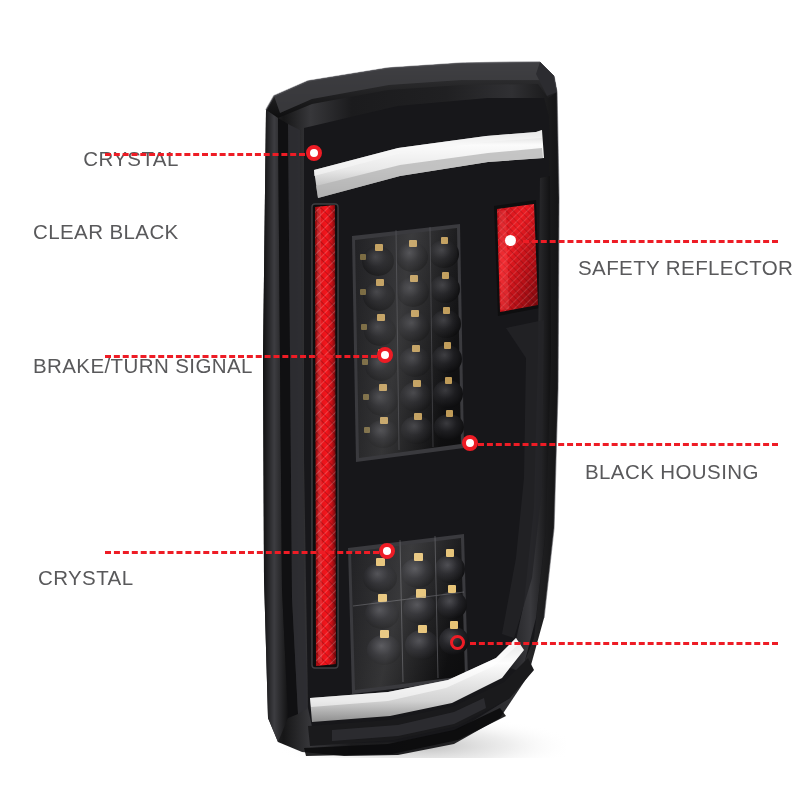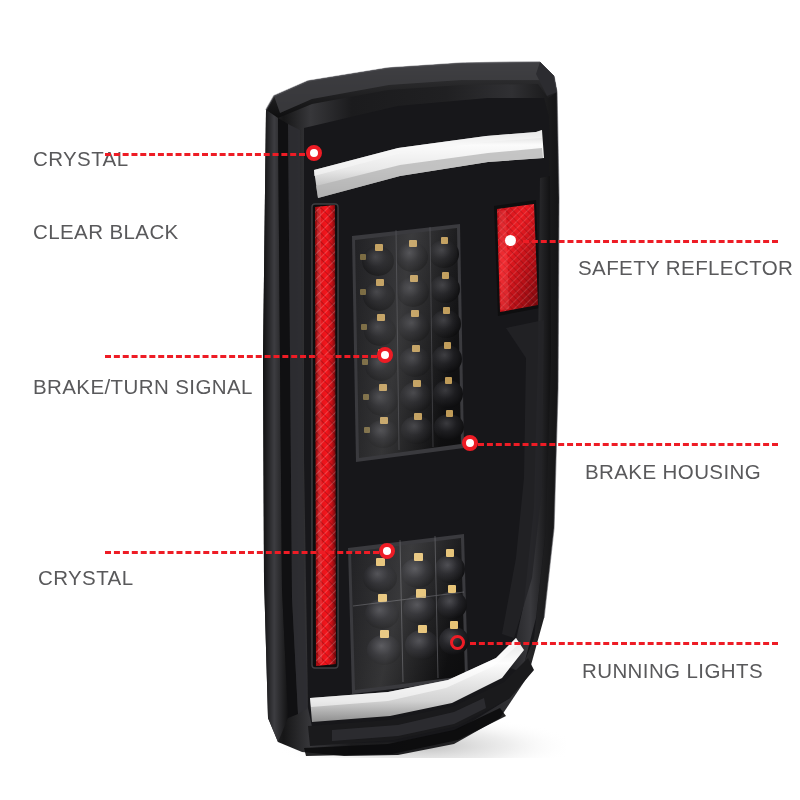--- a/index.html
+++ b/index.html
@@ -17,21 +17,21 @@
     position:absolute;
     color:#59595b;
     font-size:20.5px;
     font-weight:400;
     letter-spacing:.4px;
     line-height:1.18;
     white-space:pre;
     font-family:"Liberation Sans","DejaVu Sans",sans-serif;
   }
   .callout-label.right{text-align:right;}
-  .callout-label.left{text-align:left;}
+  .callout-label.left{text-align:right;}
 
   
   .leader{
     position:absolute;
     height:0;
     border-top:3px dashed #ee1c25;
     z-index:40;
   }
   
   .dot{
@@ -334,43 +334,40 @@
     </svg>
   </div>
 
   <div class="callout-label left" style="left:33px;top:99px;">
     <div>CRYSTAL</div>
     <div>CLEAR BLACK</div>
   </div>
   <div class="leader" style="left:105px;top:153px;width:200px;"></div>
   <div class="dot" style="left:306px;top:145px;"></div>
 
-  <div class="callout-label left" style="left:33px;top:327px;">
+  <div class="callout-label left" style="left:33px;top:306px;">
     <div>BRAKE/TURN SIGNAL</div>
   </div>
   <div class="leader" style="left:105px;top:355px;width:272px;"></div>
   <div class="dot" style="left:377px;top:347px;"></div>
 
   <div class="callout-label left" style="left:38px;top:518px;">
     <div>CRYSTAL</div>
   </div>
   <div class="leader" style="left:105px;top:551px;width:274px;"></div>
   <div class="dot" style="left:379px;top:543px;"></div>
 
   <div class="callout-label right" style="left:578px;top:208px;">
     <div>SAFETY REFLECTOR</div>
   </div>
   <div class="leader" style="left:523px;top:240px;width:255px;"></div>
   <div class="dot plain" style="left:505px;top:235px;"></div>
 
   <div class="callout-label right" style="left:585px;top:412px;">
-    <div>BRAKE HOUSING</div>
+    <div>BLACK HOUSING</div>
   </div>
   <div class="leader" style="left:478px;top:443px;width:300px;"></div>
   <div class="dot" style="left:462px;top:435px;"></div>
 
-  <div class="callout-label right" style="left:582px;top:611px;">
-    <div>RUNNING LIGHTS</div>
-  </div>
   <div class="leader" style="left:470px;top:642px;width:308px;"></div>
   <div class="dot ring" style="left:450px;top:635px;"></div>
 
 </div>
 
 </body></html>

